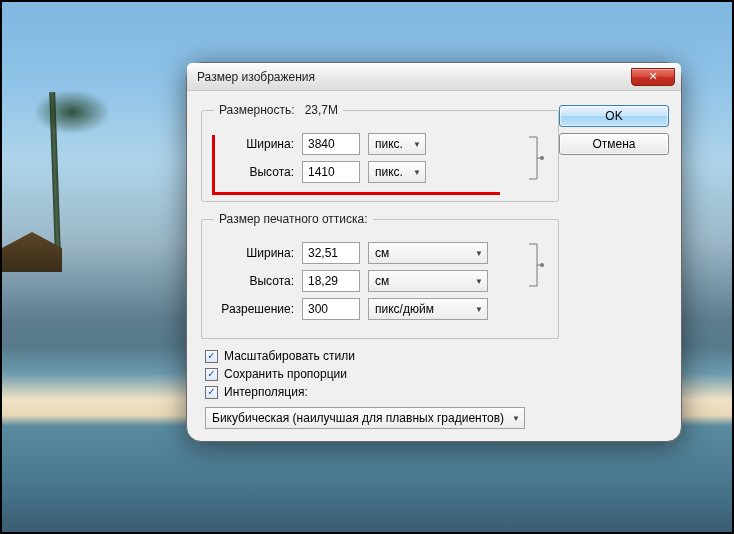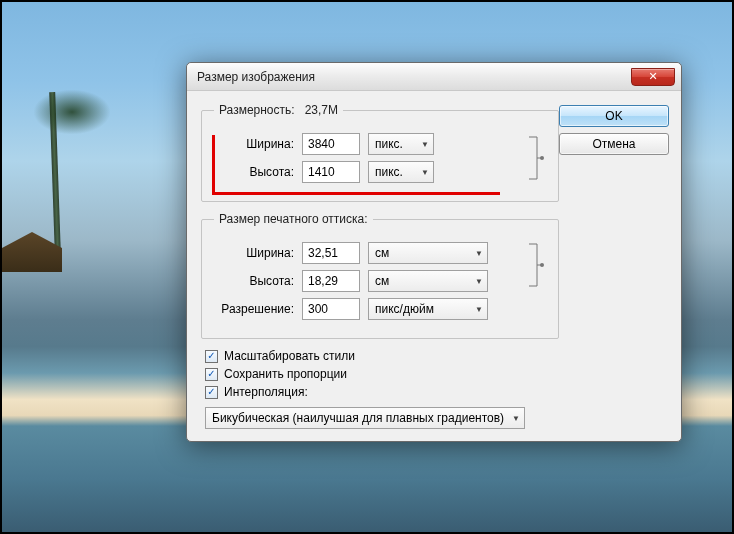--- a/index.html
+++ b/index.html
@@ -14,21 +14,21 @@
         #5a8ba0 80%, #4a7890 90%, #3a5d72 100%);
     position: relative;
     border: 2px solid #000;
   }
   .dialog {
     position: absolute;
     left: 184px; top: 60px;
     width: 496px; height: 380px;
     background: #f0f0f0;
     border: 1px solid #6a6a6a;
-    border-radius: 5px;
+    border-radius: 15px;
     box-shadow: 0 4px 28px rgba(0,0,0,0.5);
   }
   .titlebar {
     height: 28px;
     background: linear-gradient(to bottom, #fdfdfd 0%, #ebebeb 50%, #dcdcdc 100%);
     border-bottom: 1px solid #c8c8c8;
     border-radius: 5px 5px 0 0;
     display: flex; align-items: center; justify-content: space-between;
     padding: 0 0 0 10px;
   }
@@ -75,21 +75,21 @@
     line-height: 20px;
   }
   .sel {
     height: 22px;
     border: 1px solid #a0a0a0;
     background: linear-gradient(to bottom,#fcfcfc,#ececec);
     display: flex; align-items: center; justify-content: space-between;
     padding: 0 4px 0 6px;
   }
   .sel .arrow { font-size: 8px; color: #444; }
-  .sel.small { width: 66px; justify-content: space-between; }
+  .sel.small { width: 58px; justify-content: space-between; }
   .sel.med { width: 120px; }
   .sel.wide { width: 320px; }
   .bracket {
     width: 20px; align-self: stretch;
     display: flex; align-items: center; justify-content: center;
     color: #666;
   }
   .bracket svg { display:block; }
   .redL {
     position: absolute;

